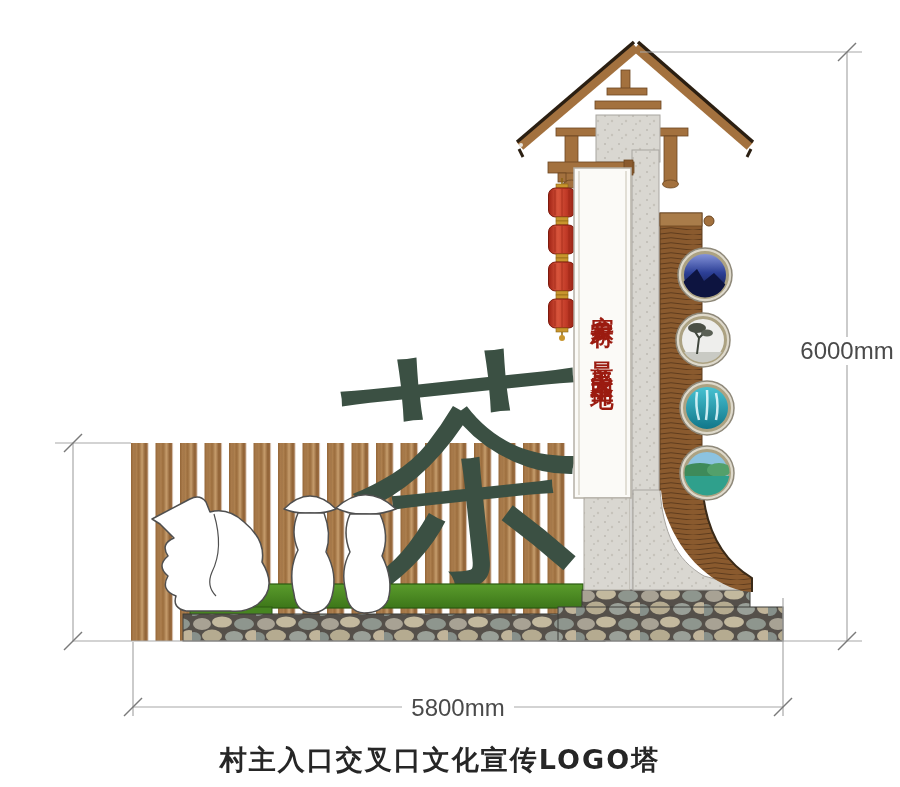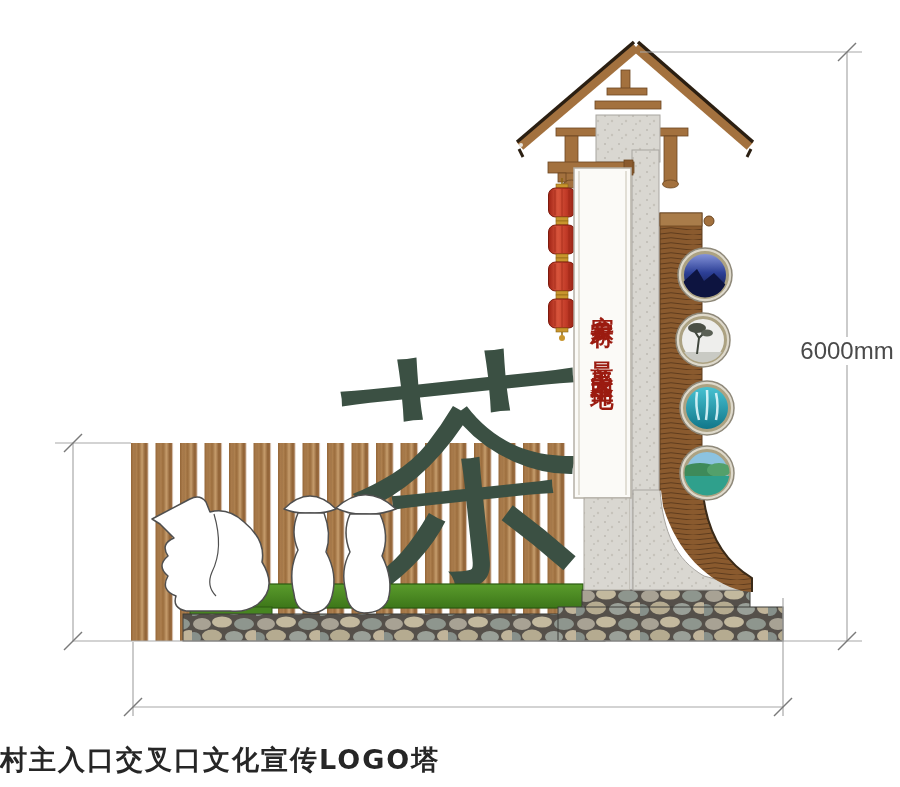--- a/index.html
+++ b/index.html
@@ -7,21 +7,21 @@
           font-family:"Liberation Sans",sans-serif;}
   .canvas svg{position:absolute;left:0;top:0;}
   .dim-label{position:absolute;color:#4a4a4a;font-size:24px;background:#fff;
              text-align:center;line-height:1.1;padding:1px 0;
              font-family:"Liberation Sans",sans-serif;}
   .banner-text{position:absolute;left:577px;top:178px;width:52px;height:312px;
                writing-mode:vertical-rl;text-orientation:upright;
                display:flex;align-items:center;justify-content:center;
                font-family:"DejaVu Serif",serif;font-weight:700;font-size:23px;
                letter-spacing:5px;color:#9b1b10;}
-  .caption{position:absolute;left:0;top:742px;width:880px;
+  .caption{position:absolute;left:0;top:742px;width:880px;text-align:center;
            font-size:27px;font-weight:700;color:#262626;letter-spacing:2px;
            font-family:"DejaVu Sans",sans-serif;}
 </style>
 </head>
 <body>
 
 <div class="canvas">
 
 <svg width="900" height="787" viewBox="0 0 900 787">
   <defs>
@@ -241,16 +241,17 @@
       <line x1="774" y1="716" x2="792" y2="698"></line>
     </g>
   </g>
 </svg>
 
 <div class="banner-text">窦家村·最美山水圣地</div>
 
 
 <div class="dim-label" style="left:792px;top:337px;width:110px;">6000mm</div>
 
+<div class="dim-label" style="left:402px;top:694px;width:112px;">5800mm</div>
 
 <div class="caption">村主入口交叉口文化宣传LOGO塔</div>
 
 </div>
 
 </body></html>

